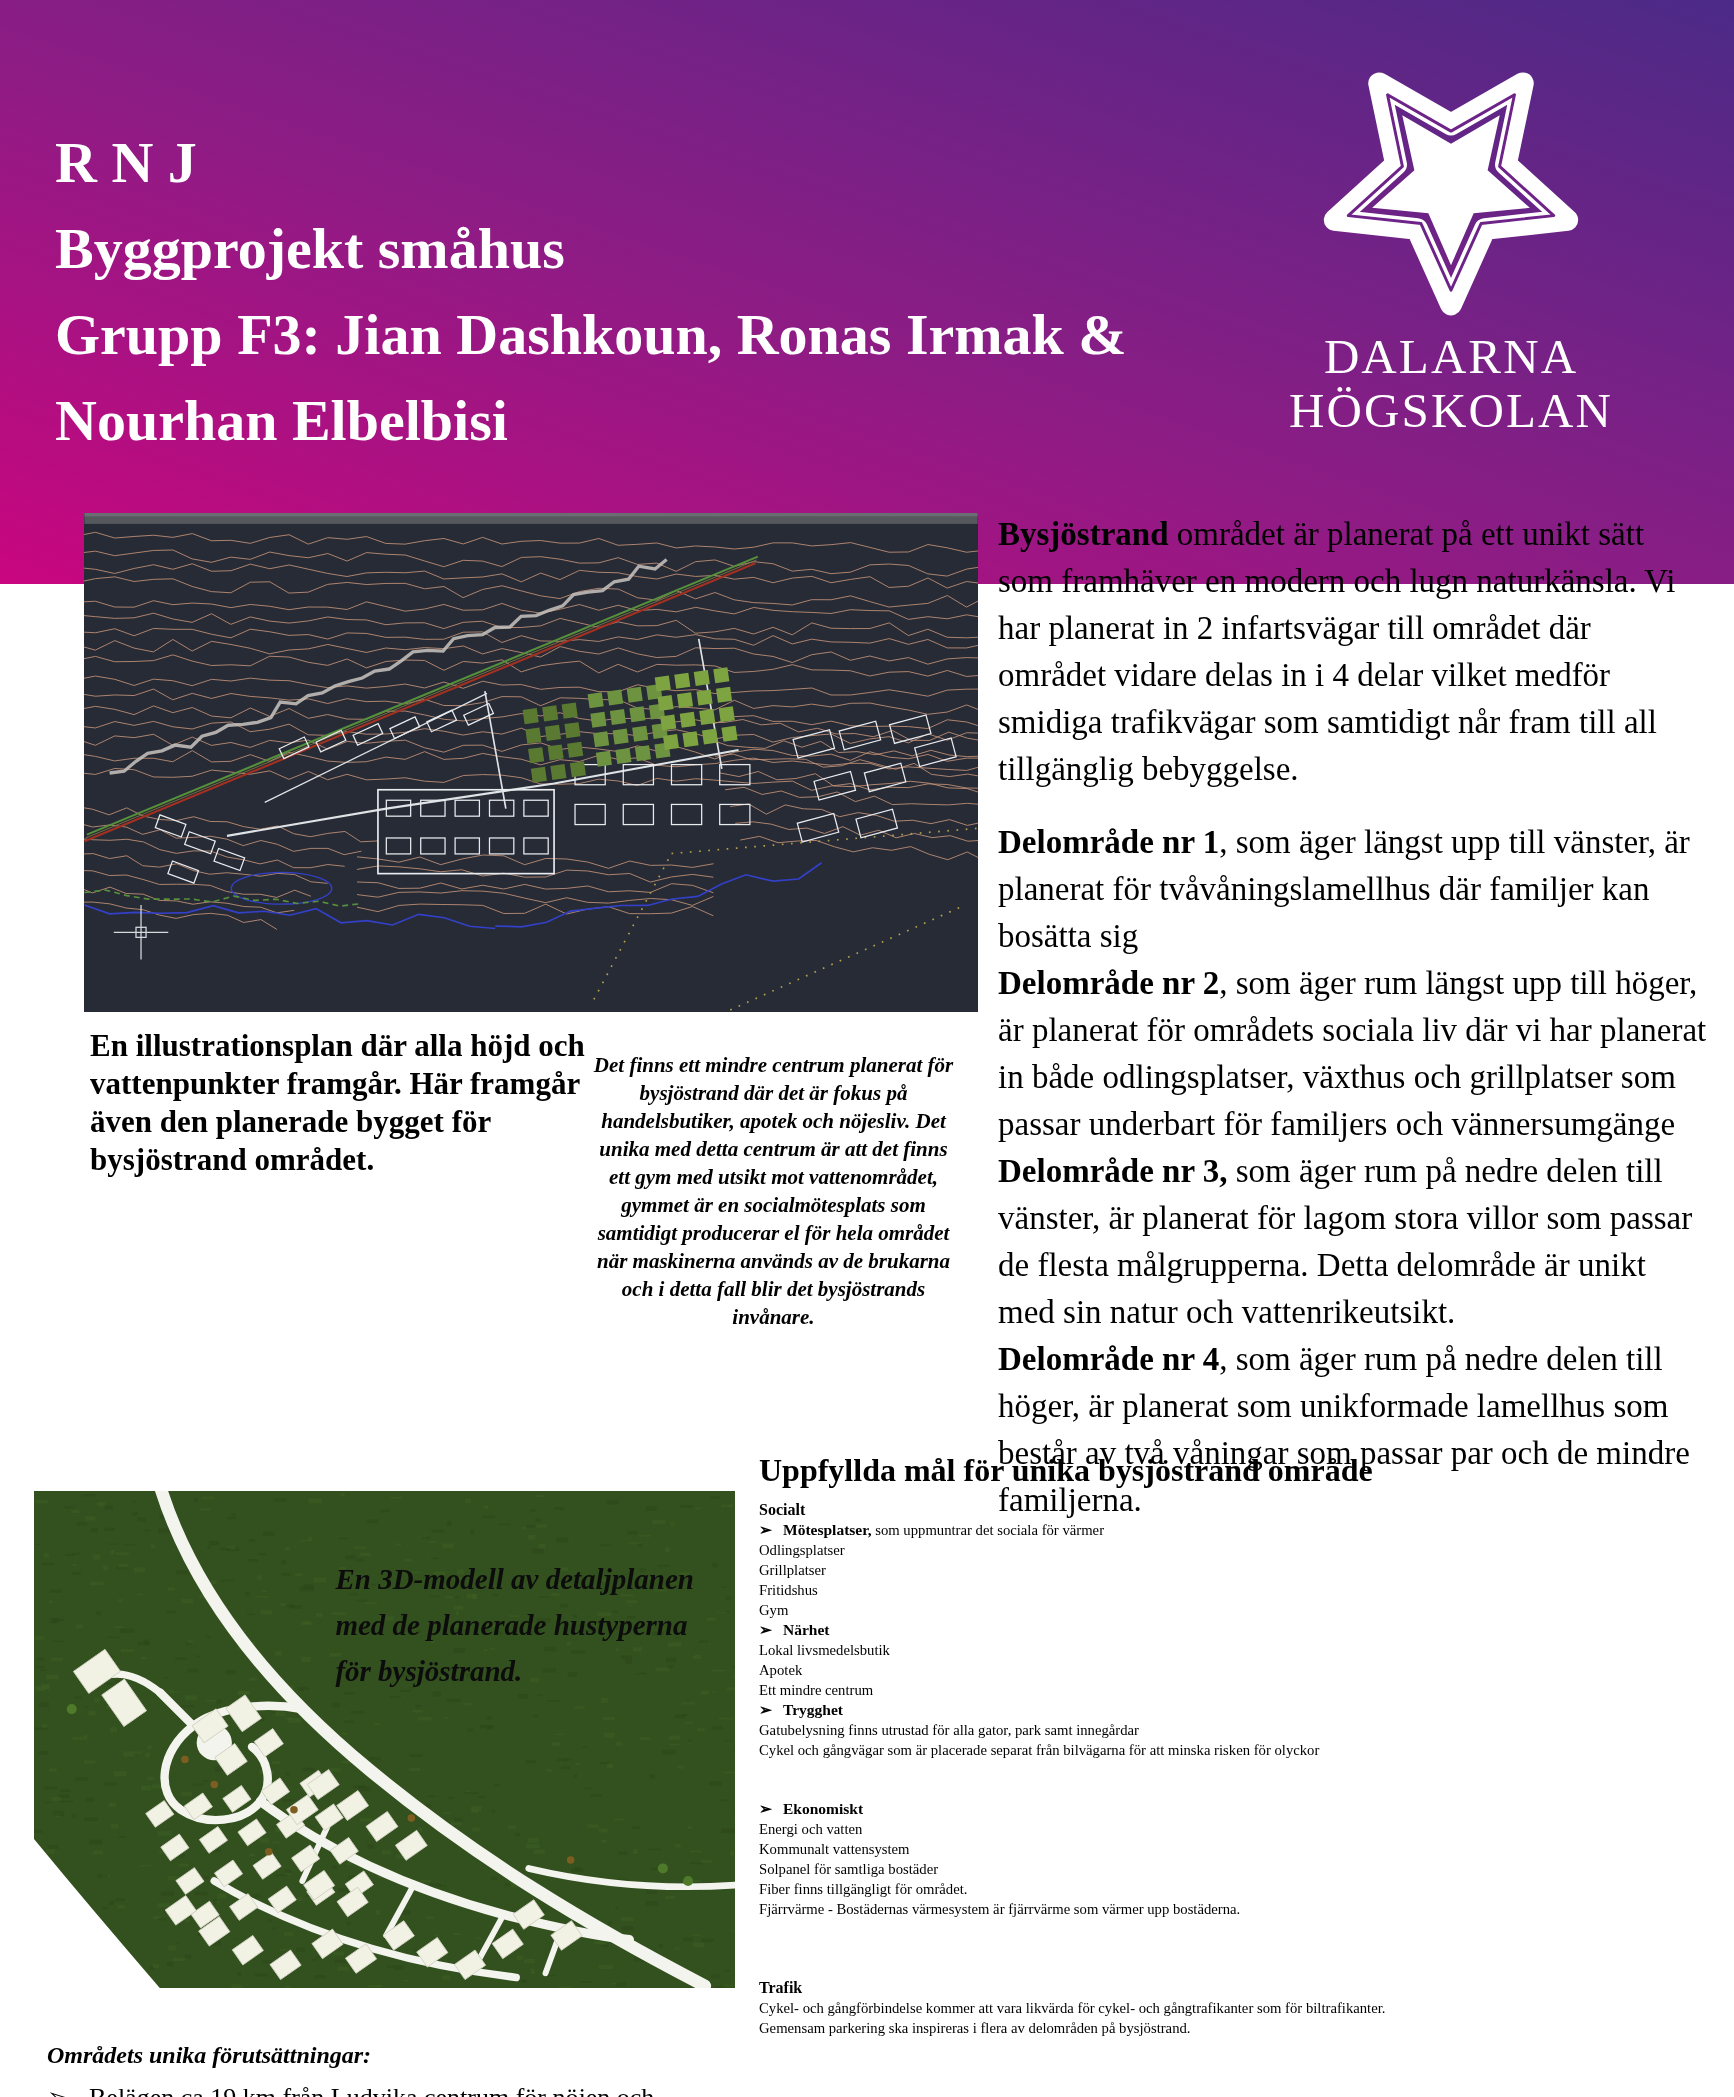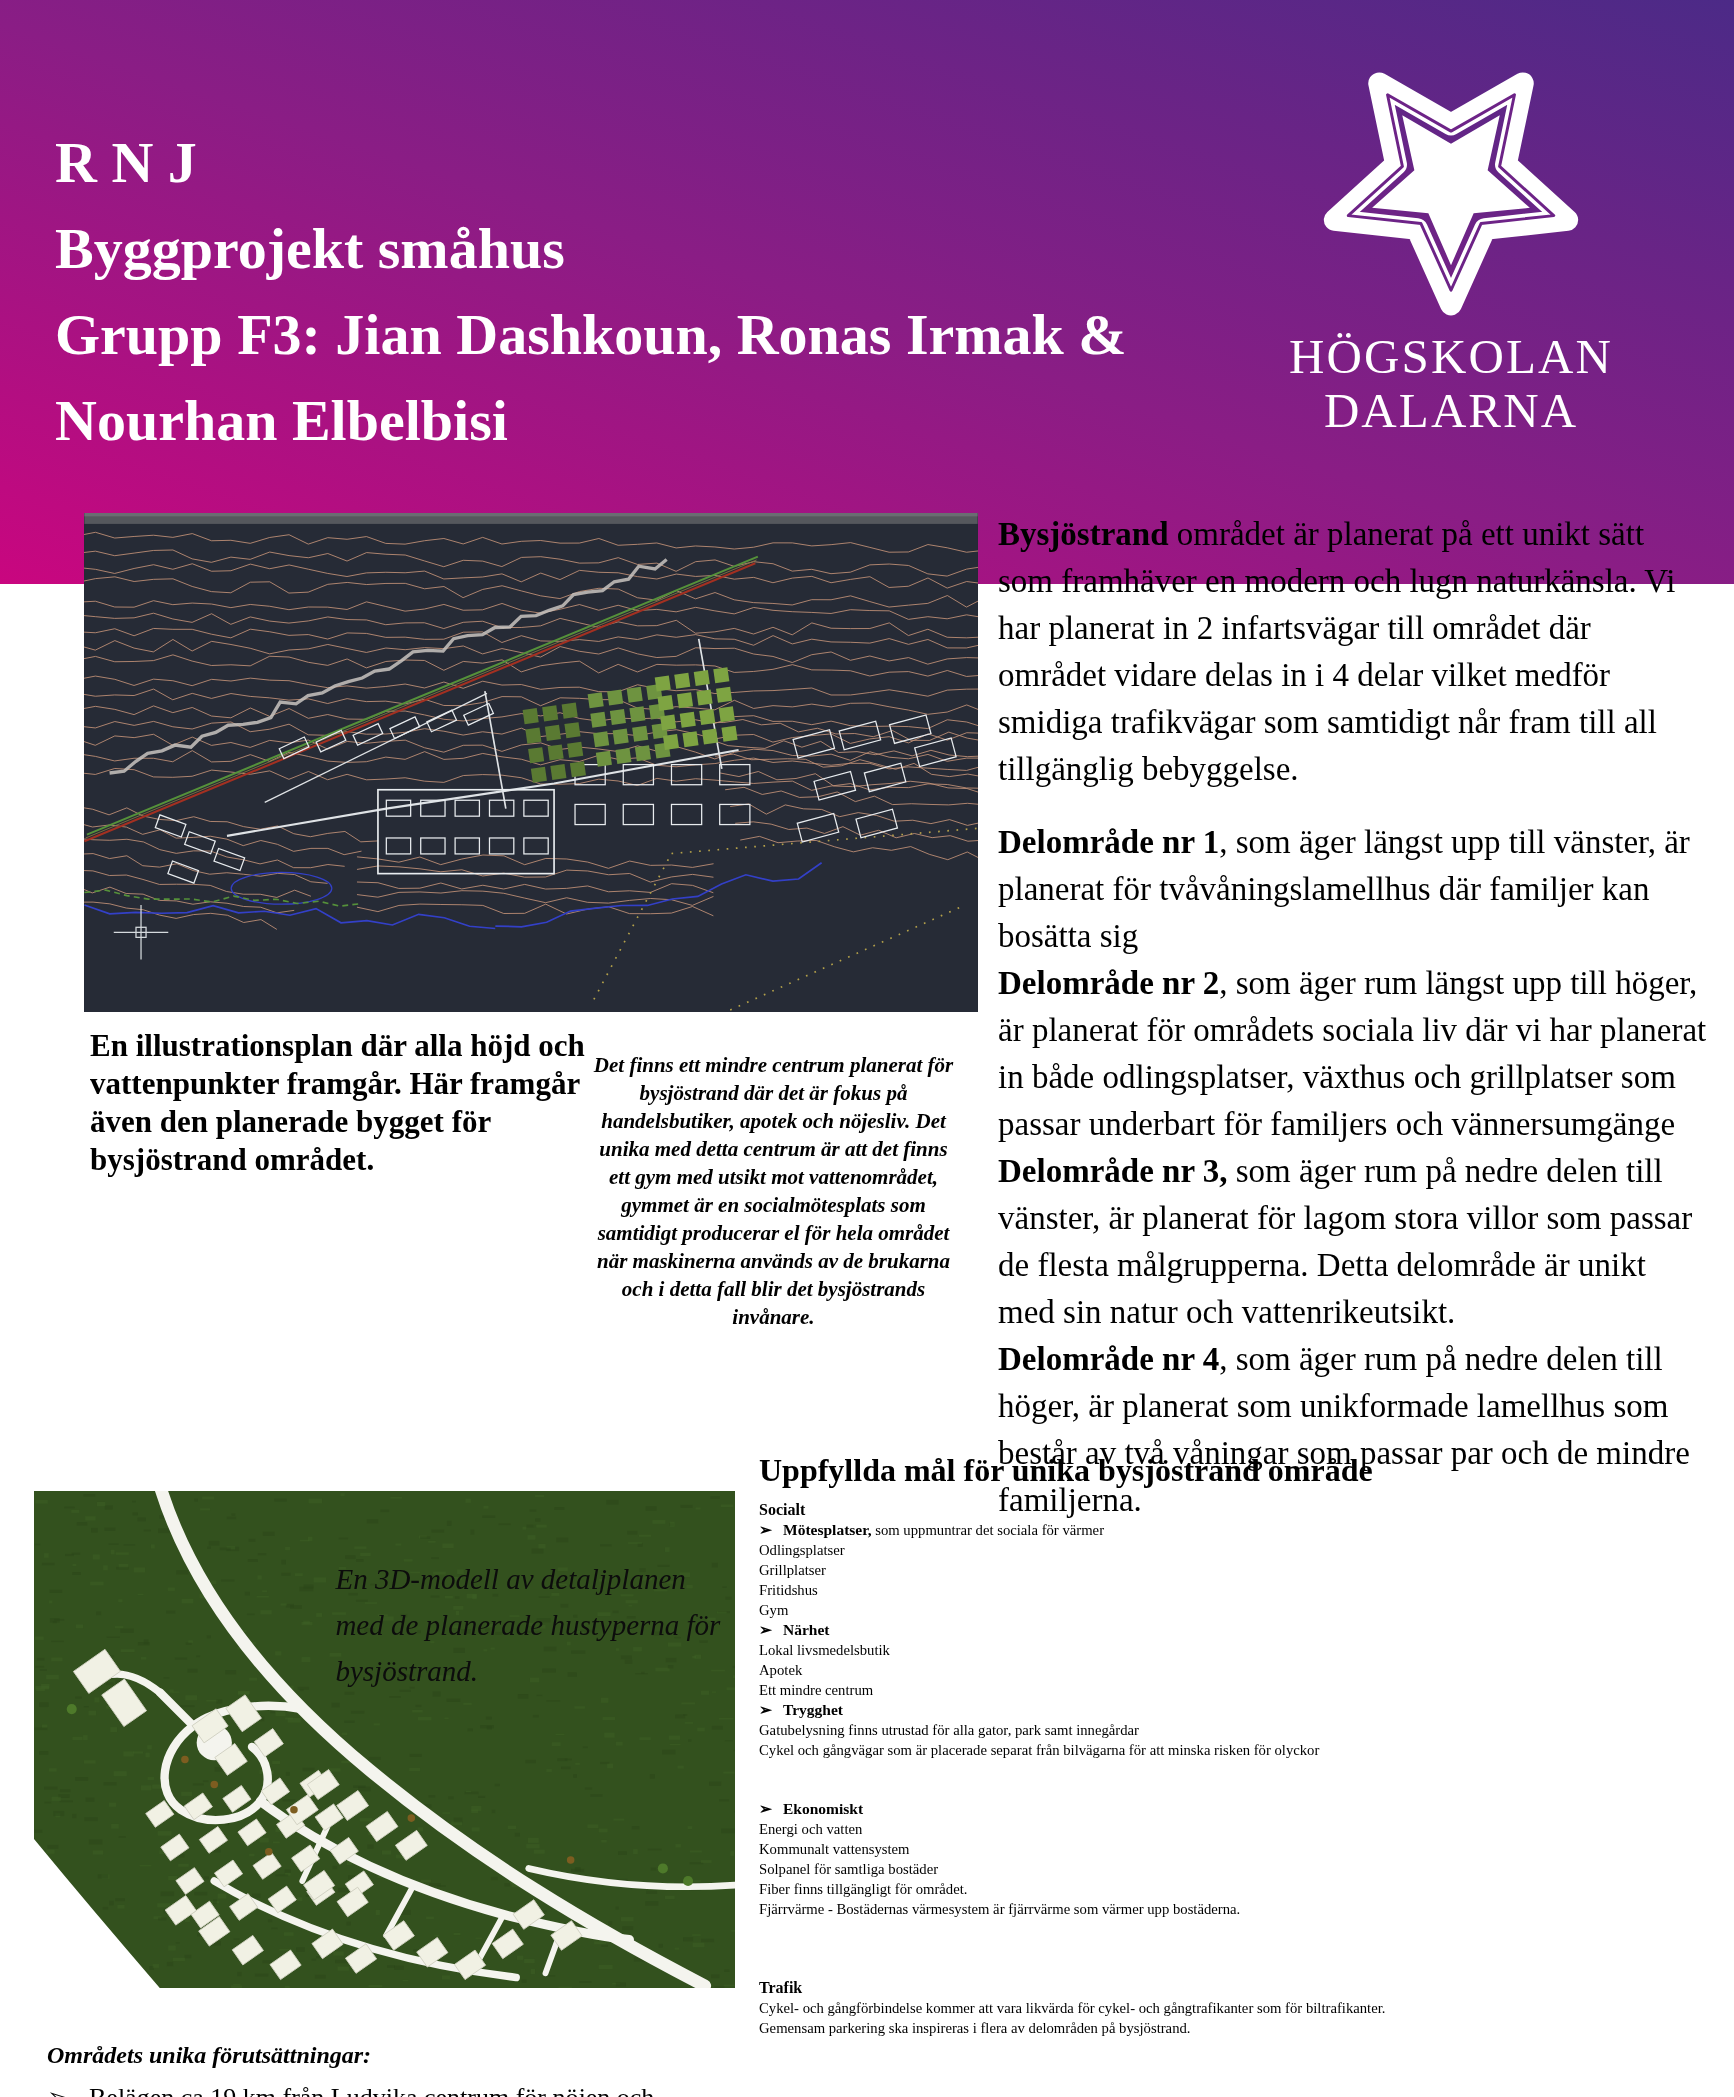--- a/index.html
+++ b/index.html
@@ -27,21 +27,21 @@
   .subareas p{margin:0;}
   .goals{position:absolute;left:759px;top:1452px;width:965px;}
   .goals h2{font-size:32px;margin:0 0 11px 0;}
   .goals-list{font-size:14.7px;line-height:20px;}
   .gl-h{font-weight:bold;font-size:16px;}
   .gl-bh{font-weight:bold;font-size:15.5px;}
   .arrow{display:inline-block;width:24px;}
   .model3d{position:absolute;left:34px;top:1491px;width:701px;height:497px;margin:0;background:#33511e;}
   .model3d svg{position:absolute;left:0;top:0;}
   .model3d figcaption{position:absolute;left:43%;top:13%;width:56%;
-    font-size:29px;line-height:46px;font-weight:normal;font-style:italic;color:#0c0c0c;}
+    font-size:29px;line-height:46px;font-weight:bold;font-style:italic;color:#0c0c0c;}
   .conditions{position:absolute;left:47px;top:2042px;width:638px;}
   .conditions h3{font-size:24px;font-style:italic;font-weight:bold;margin:0 0 11.7px 0;}
   .cond-item{display:flex;font-size:26px;line-height:33px;margin-bottom:3.4px;}
   .c-arrow{width:42px;flex:none;}
 </style>
 </head>
 <body>
 
 <div class="poster">
 
@@ -52,22 +52,22 @@
       <div>Grupp F3: Jian Dashkoun, Ronas Irmak &amp;</div>
       <div>Nourhan Elbelbisi</div>
     </div>
     <div class="logo">
       <svg id="logo-star" width="268" height="277" viewBox="0 0 640 660">
           <path d="M320.0,607.0 L238.9,426.6 L42.3,405.2 L188.8,272.4 L148.4,78.8 L320.0,177.0 L491.6,78.8 L451.2,272.4 L597.7,405.2 L401.1,426.6 Z" fill="none" stroke="#fff" stroke-width="52" stroke-linejoin="round"></path>
           <path d="M320.0,573.0 L248.3,413.7 L74.6,394.7 L204.0,277.3 L168.4,106.3 L320.0,193.0 L471.6,106.3 L436.0,277.3 L565.4,394.7 L391.7,413.7 Z" fill="none" stroke="#6d2387" stroke-width="7" stroke-linejoin="round"></path>
           <path d="M320.0,513.0 L265.9,389.4 L131.7,376.2 L232.5,286.6 L203.6,154.8 L320.0,223.0 L436.4,154.8 L407.5,286.6 L508.3,376.2 L374.1,389.4 Z" fill="#fff" stroke-linejoin="round"></path>
         </svg>
       <div class="logo-text">
+        <div>DALARNA</div>
         <div>HÖGSKOLAN</div>
-        <div>DALARNA</div>
       </div>
     </div>
   </header>
 
   <div class="cad">
     <svg id="cad-svg" width="894" height="499" viewBox="0 0 2130 1190">
         <rect x="0" y="0" width="2130" height="1190" fill="#262b36"></rect>
         <rect x="0" y="0" width="2130" height="26" fill="#55585d"></rect>
         <rect x="0" y="0" width="2130" height="8" fill="#6a6d72"></rect>
         <path d="M-20,55.00060533173411 L26.3,46.0 L72.3,59.7 L118.5,56.0 L164.7,53.0 L210.9,58.1 L257.2,49.1 L303.1,66.2 L349.3,65.1 L395.4,72.4 L441.7,58.4 L488.0,51.8 L533.9,74.2 L580.3,58.8 L626.4,62.7 L672.7,56.2 L718.6,72.5 L764.8,74.3 L811.1,66.1 L857.3,60.8 L903.3,73.8 L949.7,58.1 L995.7,74.0 L1041.9,67.5 L1088.2,65.6 L1134.2,71.9 L1180.4,71.7 L1226.8,60.8 L1272.7,77.0 L1318.9,74.7 L1365.1,71.5 L1411.2,83.3 L1457.4,78.6 L1503.6,81.0 L1549.7,85.9 L1595.9,81.6 L1642.2,71.2 L1688.4,71.3 L1734.5,78.5 L1780.7,75.5 L1827.0,70.6 L1873.0,82.0 L1919.0,93.5 L1965.2,92.9 L2011.6,75.2 L2057.7,83.0 L2103.7,93.6 L2150.0,88.4" fill="none" stroke="#c79579" stroke-width="2"></path>

